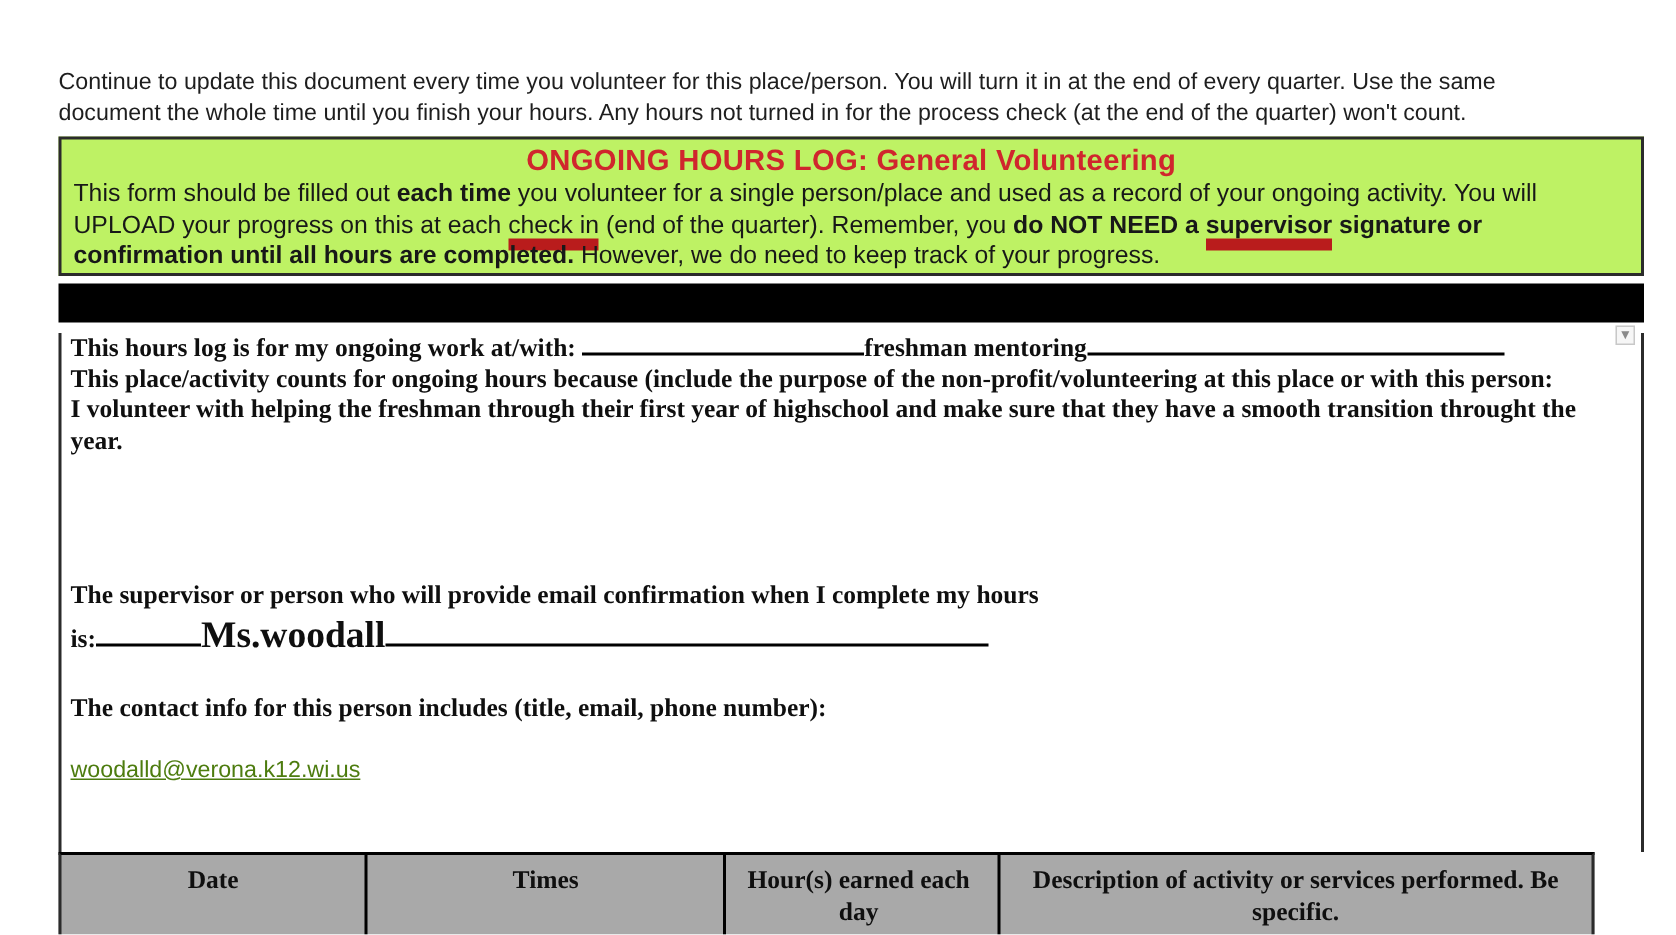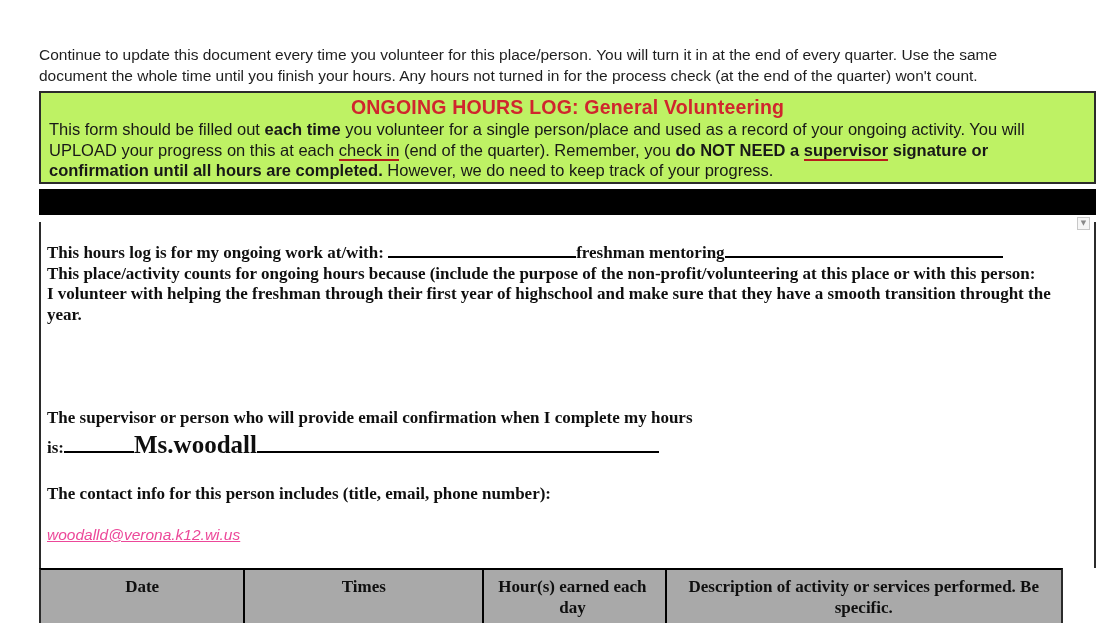--- a/index.html
+++ b/index.html
@@ -16,21 +16,21 @@
   .form-box {
     position:absolute; left:39px; top:91px; width:1057px; height:93px;
     border:2px solid #2b2b2b; padding:2px 8px 4px; background:#bef264;
   }
   .form-title {
     text-align:center; color:#d0262d; font-size:19.5px; font-weight:600;
     letter-spacing:0.2px; line-height:24px;
   }
   .instructions { font-size:16.5px; line-height:20.5px; color:#181818; }
   .b { font-weight:bold; }
-  .flagged { border-bottom:2px solid #b91c1c; }
+  .flagged { border-bottom:8px solid #b91c1c; }
 
   
   .black-bar {
     position:absolute; left:39px; top:189px; width:1057px; height:26px;
     background:#000;
   }
 
   
   .content-box {
     position:absolute; left:39px; top:222px; width:1057px; height:346px;
@@ -38,33 +38,33 @@
     padding:0 8px 0 6px; background:#fff;
     font-family:"Liberation Serif", serif; font-weight:700;
     font-size:17px; line-height:20.5px; color:#0f0f0f;
   }
   .dropdown-btn {
     position:absolute; top:-5px; right:4px; width:13px; height:13px;
     background:#f6f6f6; border:1px solid #c8c8c8; color:#8a8a8a;
     font-size:7px; line-height:11px; text-align:center; cursor:pointer;
     font-family:"DejaVu Sans", sans-serif;
   }
-  .work-line { margin-top:21px; }
+  .work-line { }
   .blank { display:inline-block; border-bottom:2px solid #000; height:0.8em; }
   .blank-a { width:188px; }
   .blank-b { width:278px; }
   .blank-c { width:70px; }
   .blank-d { width:402px; }
   .supervisor-prompt { margin-top:83px; }
   .supervisor-line { line-height:32px; }
   .supervisor-value { font-size:25px; }
   .contact-prompt { margin-top:20px; }
   .email-line { margin-top:21px; font-family:"Liberation Sans", sans-serif; font-weight:400; }
   .email-link {
-    color:#ec4899; text-decoration:underline; font-size:15.5px; cursor:pointer;font-style:italic;
+    color:#4d7c0f; text-decoration:underline; font-size:15.5px; cursor:pointer;
   }
 
   
   .log-header {
     position:absolute; left:39px; top:568px; width:1024px; height:55px;
     display:flex; background:#a9a9a9;
     border-top:2.5px solid #000;
     border-left:2px solid #2b2b2b; border-right:2px solid #2b2b2b;
     font-family:"Liberation Serif", serif; font-weight:700; font-size:17px;
     line-height:20.5px; color:#0f0f0f;

